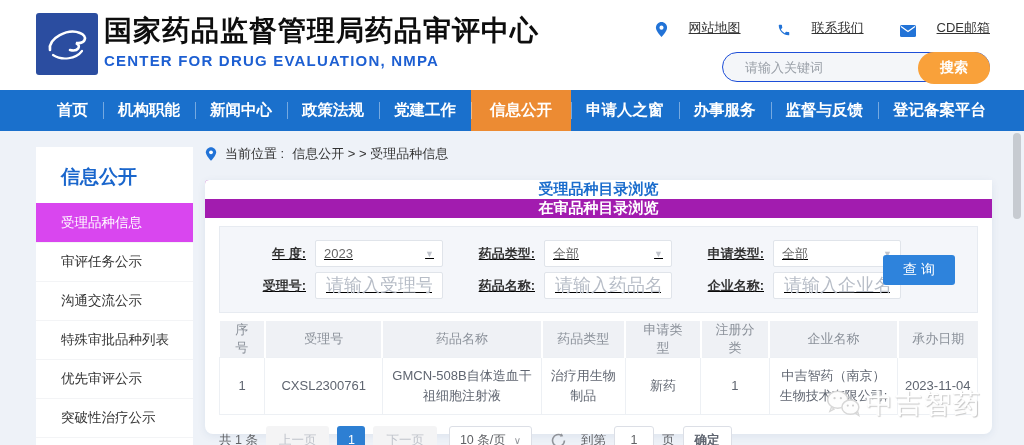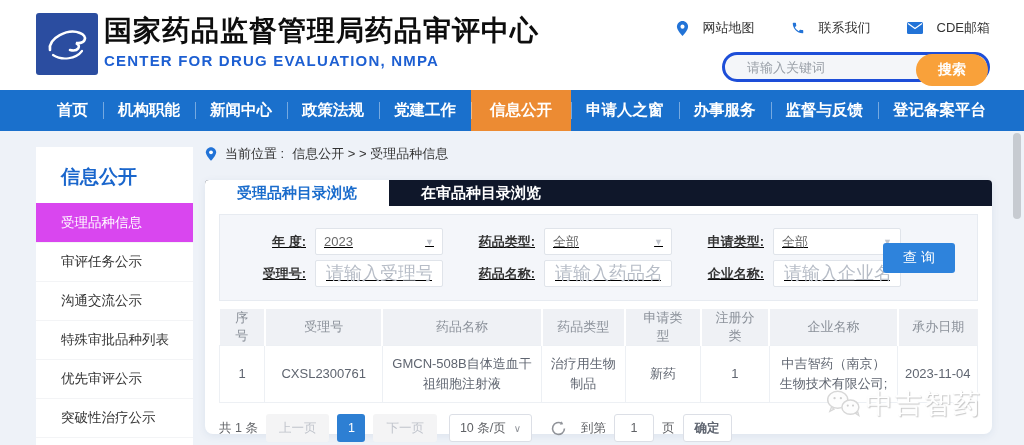--- a/index.html
+++ b/index.html
@@ -10,23 +10,23 @@
   }
 
   
   .header { height:90px; background:#fff; position:relative; }
   .logo-box { position:absolute; left:36px; top:13px; width:62px; height:62px;
     background:#2b4da0; border-radius:3px; display:flex; align-items:center; justify-content:center; cursor:pointer; }
   .brand { position:absolute; left:104px; top:14px; }
   .brand-title { font-size:28px; font-weight:bold; color:#0d0d0d; letter-spacing:1px; line-height:1.2; }
   .brand-sub { font-size:15px; font-weight:bold; color:#1d5fd2; letter-spacing:1.2px; margin-top:4px; }
   .quick-links { position:absolute; top:19px; right:34px; display:flex; gap:36px; align-items:center; }
-  .qlink { display:flex; align-items:center; gap:14px; font-size:13px; color:#333; cursor:pointer; white-space:nowrap; }
+  .qlink { display:flex; align-items:flex-end; gap:21px; font-size:13px; color:#333; cursor:pointer; white-space:nowrap;text-decoration:underline; }
   .searchbar { position:absolute; top:52px; right:34px; width:268px; height:30px;
-    background:#f4f6f9; border:3px solid #1d4ed8; border-radius:16px;
+    background:#f4f6f9; border:1px solid #1d4ed8; border-radius:16px;
     display:flex; align-items:center; padding-left:12px; }
   .searchbar input { border:none; background:transparent; outline:none; font-size:13px; color:#333;
     flex:1; margin-left:8px; margin-right:74px; font-family:inherit; }
   .searchbar input::placeholder { color:#9aa0a8; }
   .search-btn { position:absolute; right:-1px; top:-1px; height:32px; width:72px; background:#f9a13a;
     border:none; border-radius:16px; color:#fff; font-size:14px; font-weight:bold; cursor:pointer; font-family:inherit; }
 
   
   .nav { height:41px; background:#1a70cc; display:flex; align-items:stretch; padding-left:42px; }
   .nav a { display:flex; align-items:center; padding:0 15px; color:#fff; font-size:15.5px; font-weight:bold;
@@ -40,21 +40,21 @@
   .sidebar { position:absolute; left:36px; top:16px; width:157px; height:400px; background:#fff; }
   .sidebar-title { padding:17px 0 13px 25px; font-size:19px; font-weight:bold; color:#1a66cc; }
   .side-item { padding:10px 5px 10px 25px; font-size:13.5px; color:#333; cursor:pointer; border-top:1px solid #f3f4f6; }
   .side-item.active { background:#d946ef; color:#fff; border-top-color:transparent; }
 
   .content { position:absolute; left:205px; width:787px; top:14px; }
   .breadcrumb { display:flex; align-items:center; gap:8px; font-size:13px; color:#333; }
   .card { margin-top:17px; background:#fff; border-radius:4px 4px 8px 8px;
     box-shadow:0 2px 8px rgba(30,60,120,.08); height:254px; position:relative; }
 
-  .tabbar { height:26px; background:#0f172a; border-radius:4px 4px 0 0; display:flex; }
+  .tabbar { height:38px; background:#a21caf; border-radius:4px 4px 0 0; display:flex;flex-direction:column; }
   .tab { display:flex; align-items:center; justify-content:center; padding:0 32px; font-size:15px;
     font-weight:bold; color:#fff; cursor:pointer; }
   .tab.active { background:#fff; color:#1a6ccc; border-top-left-radius:4px; }
 
   .filter-panel { margin:8px 14px 0; background:#f4f6fa; border:1px solid #e7ebf1; padding:8px 0 8px 20px; position:relative; }
   .frow { display:flex; align-items:center; margin:5px 0; }
   .fgroup { display:flex; align-items:center; margin-right:26px;text-decoration:underline; }
   .flabel { width:66px; text-align:right; margin-right:9px; font-size:13px; color:#333; font-weight:bold; white-space:nowrap; }
   .fselect, .finput { width:128px; height:27px; background:#fff; border:1px solid #e0e4ea; border-radius:2px;
     display:flex; align-items:center; padding:0 8px; font-size:13px; color:#666; }

